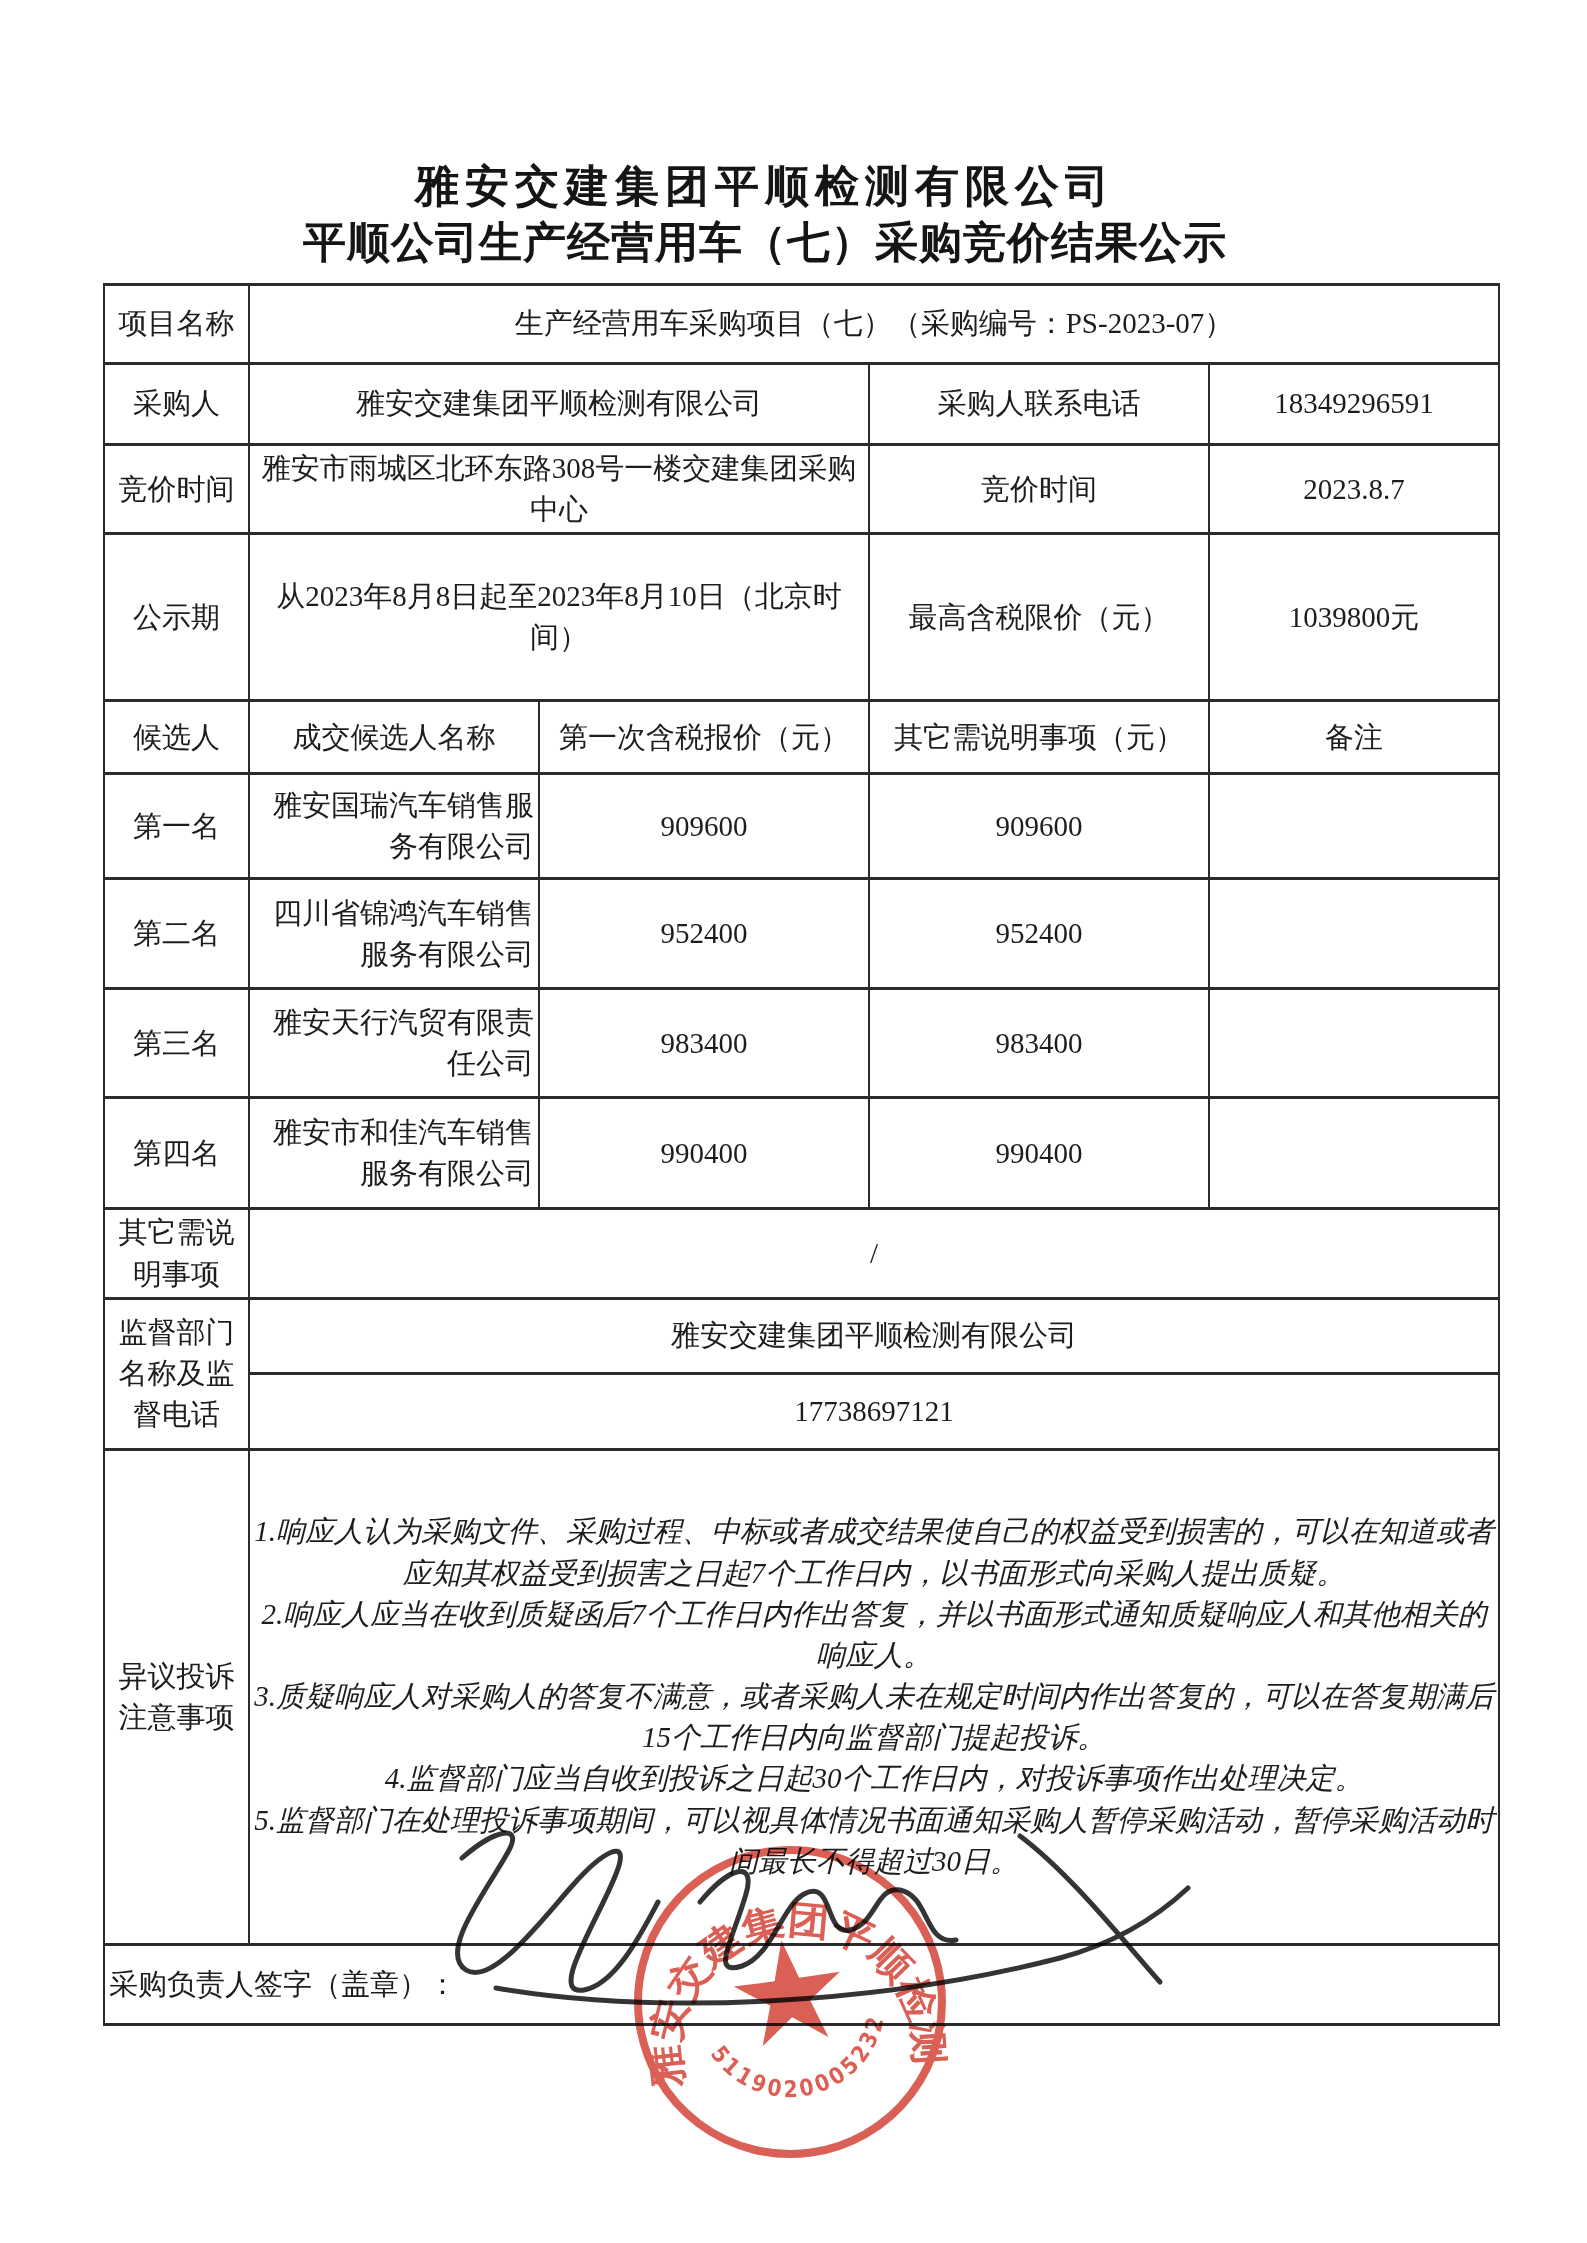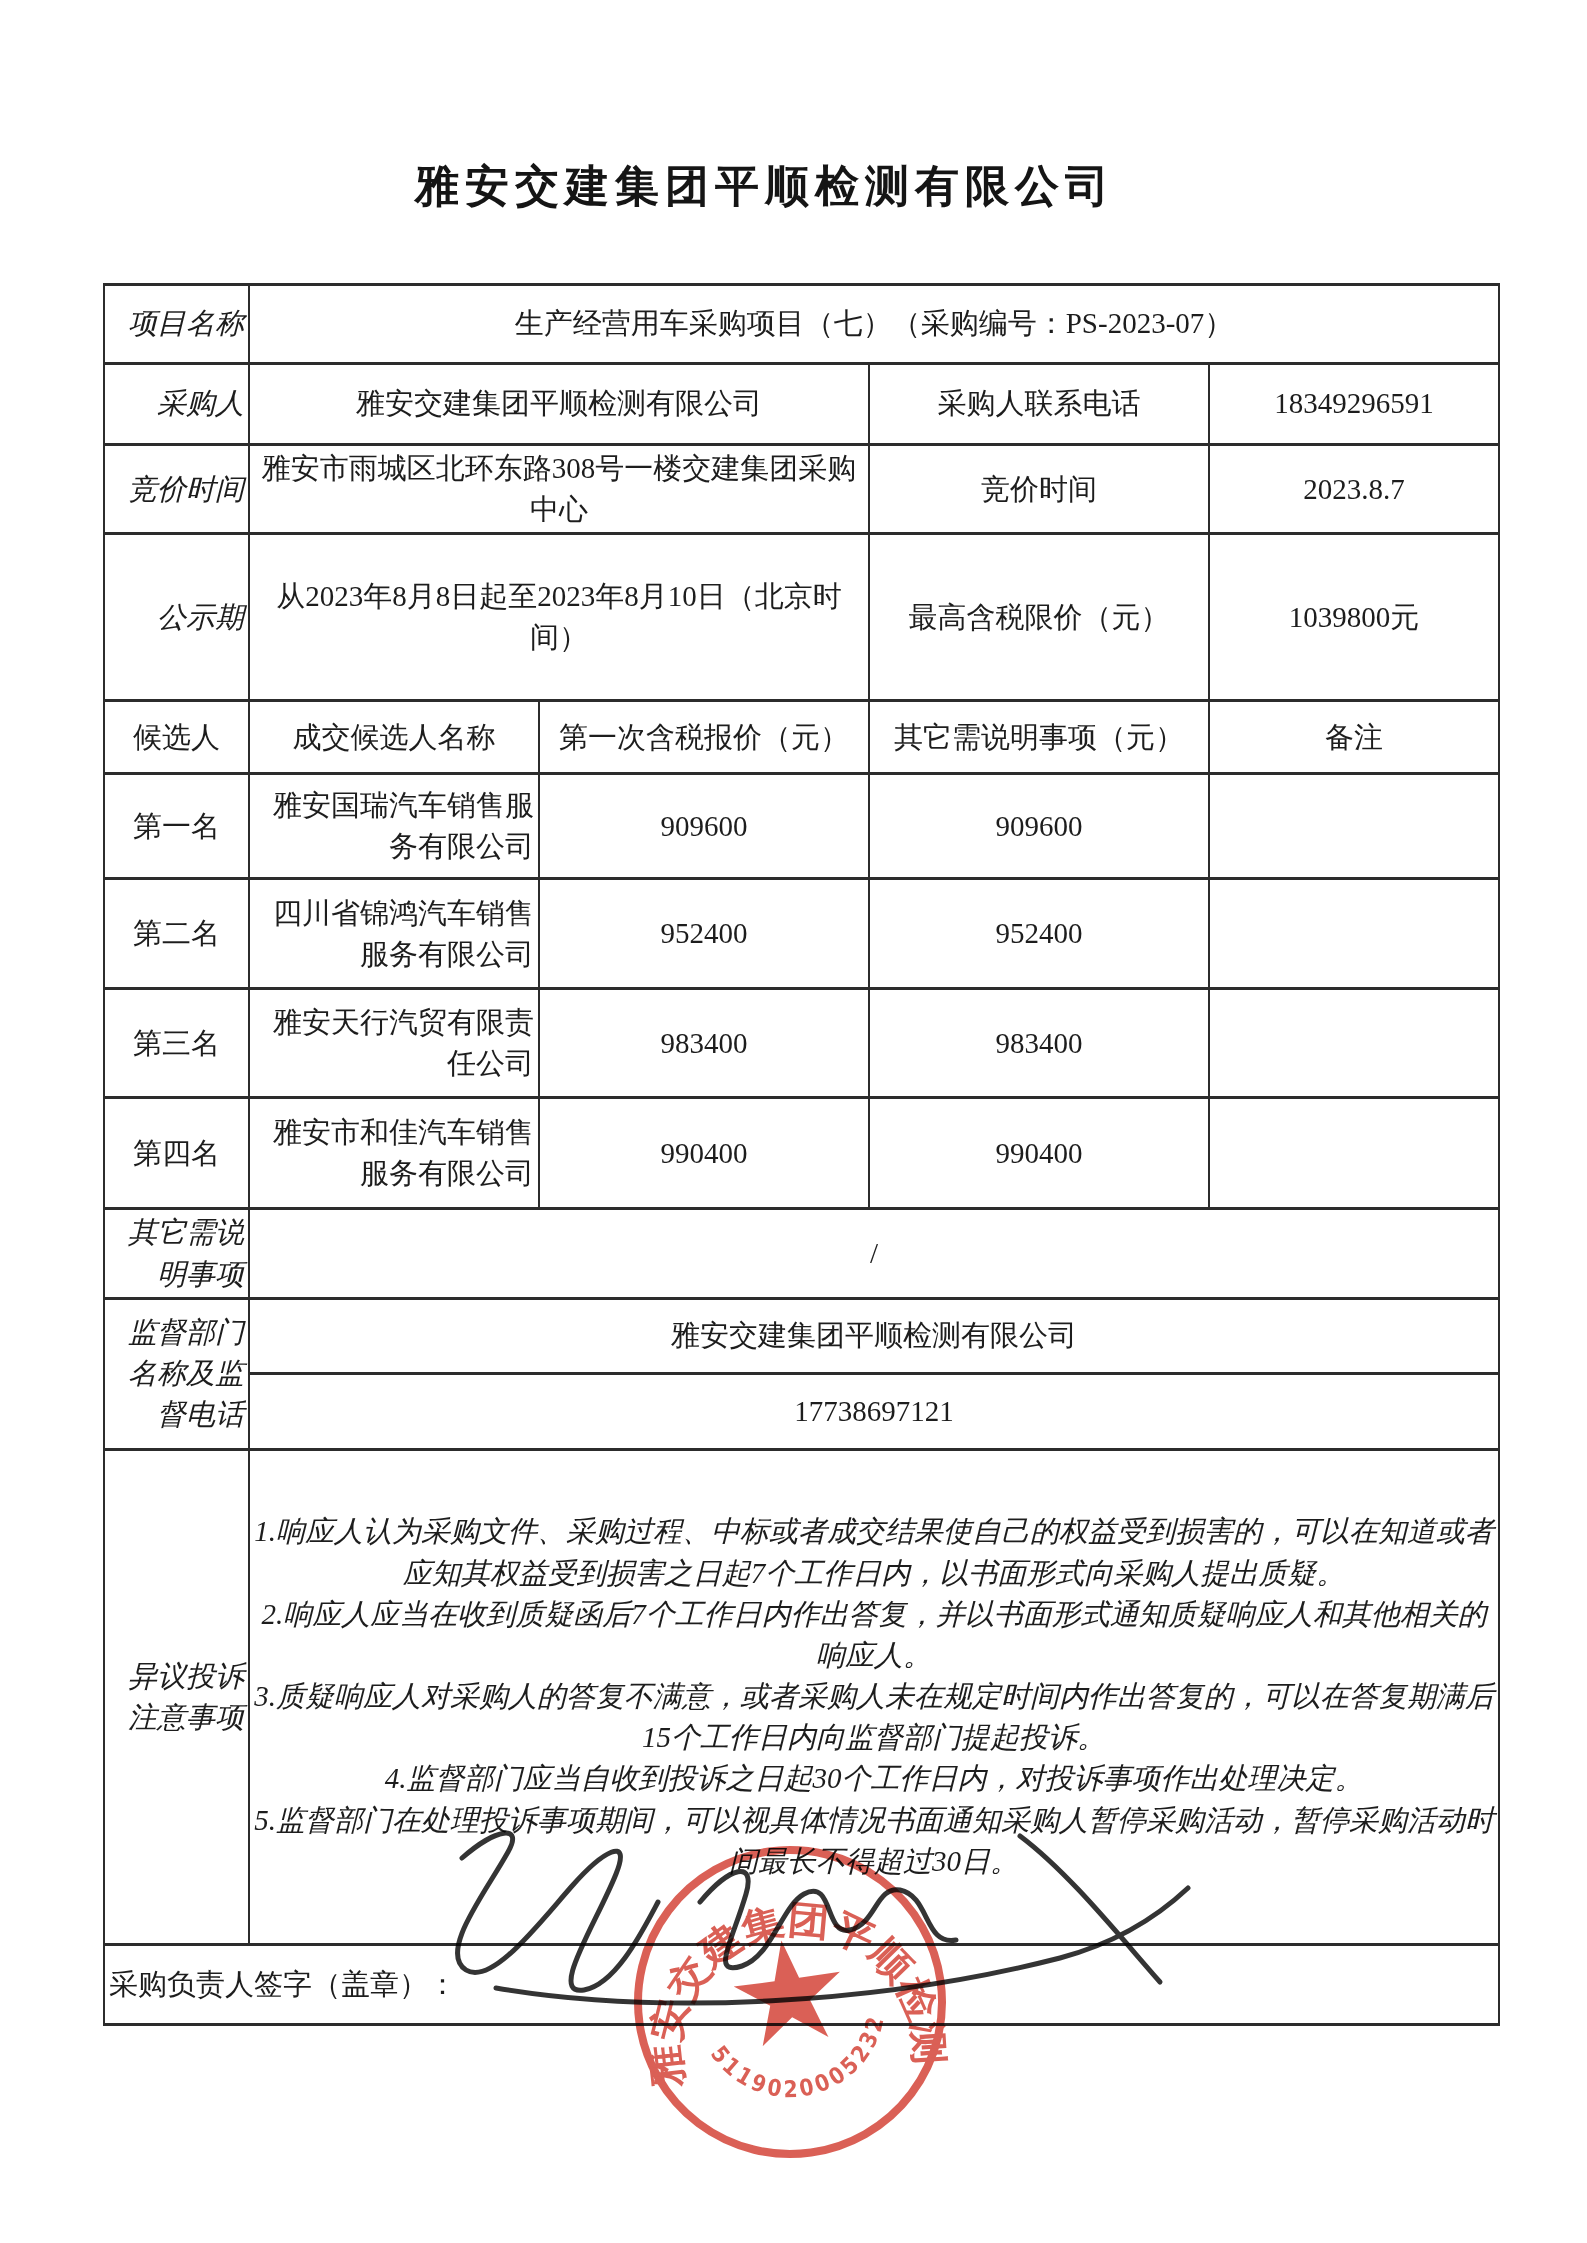--- a/index.html
+++ b/index.html
@@ -23,35 +23,36 @@
     position:absolute;left:103px;top:283px;width:1395px;
     border-collapse:collapse;table-layout:fixed;
   }
   table.doc td{
     border:2px solid #2c2c2c;
     border-top-width:3px;border-bottom-width:3px;
     font-size:29px;line-height:1.42;
     vertical-align:middle;padding:2px 4px;
     word-break:break-all;
   }
-  td.lbl{text-align:right;padding:2px 3px;font-style:italic;}
+  td.lbl{text-align:center;padding:2px 3px;}
   td.val{text-align:center;padding:4px 28px 4px 16px;}
   td.ctr{text-align:center;}
   td.name{padding:4px 14px;text-align:right;}
   td.notice{vertical-align:middle;padding:10px 20px;}
   td.notice p{margin:0;text-align:center;font-style:italic;}
   td.sig{padding:4px 12px;position:relative;}
   .stamp-svg{position:absolute;left:600px;top:1812px;mix-blend-mode:multiply;opacity:0.92;}
   .sign-svg{position:absolute;left:400px;top:1800px;mix-blend-mode:multiply;}
 </style>
 </head>
 <body>
 
 <div class="title-wrap">
   <div class="title-line1">雅安交建集团平顺检测有限公司</div>
+  <div class="title-line2">平顺公司生产经营用车（七）采购竞价结果公示</div>
 </div>
 
 <table class="doc">
   <colgroup>
     <col style="width:145px">
       <col style="width:290px">
       <col style="width:330px">
       <col style="width:340px">
       <col style="width:290px">
   </colgroup>

